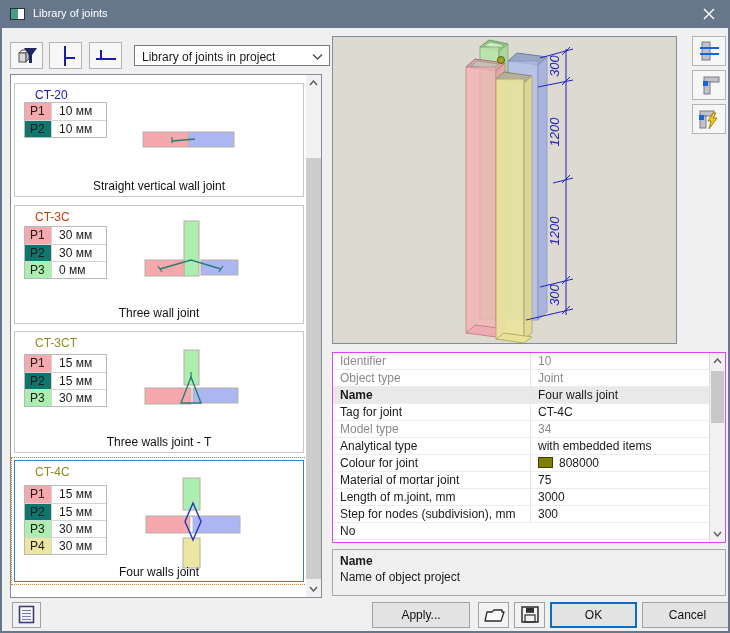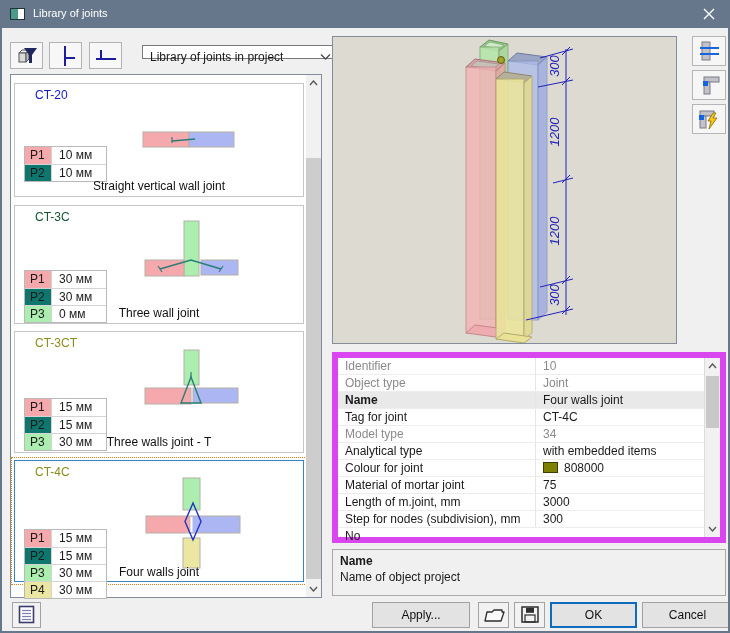--- a/index.html
+++ b/index.html
@@ -7,46 +7,46 @@
   .dialog { position:relative; width:730px; height:633px; background:#f0f0f0;
             border:2px solid #67778b; border-top:none; font-size:12px; color:#1a1a1a; overflow:hidden; }
   
   .titlebar { position:absolute; left:-2px; top:0; width:730px; height:28px; background:#67778b; color:#fff; }
   .titlebar .ticon { position:absolute; left:10px; top:8px; width:15px; height:12px; background:#fff; border:1px solid #25303d; }
   .titlebar .ticon i { position:absolute; left:0; top:0; width:7px; height:10px; background:#4e9a8a; display:block; }
   .titlebar .ttext { position:absolute; left:33px; top:7px; font-size:11px; }
   .closebtn { position:absolute; right:0; top:0; width:42px; height:28px; display:flex; align-items:center; justify-content:center; cursor:pointer; }
   
   .tbtn { position:absolute; width:33px; height:27px; background:#f7f7f7; border:1px solid #b3b3b3; display:flex; align-items:center; justify-content:center; }
-  .dropdown { position:absolute; left:140px; top:45px; width:196px; height:14px; background:#fff; border:1px solid #7a7a7a; }
+  .dropdown { position:absolute; left:132px; top:45px; width:196px; height:21px; background:#fff; border:1px solid #7a7a7a; }
   .dropdown span { position:absolute; left:7px; top:4px; }
   .dropdown svg { position:absolute; right:6px; top:7px; }
   
   .listpanel { position:absolute; left:8px; top:74px; width:312px; height:524px; background:#fff; border:1px solid #828c9a; }
   .entry { position:absolute; left:3px; width:290px; background:#fff; border:1px solid #c6c6c6; }
   .entry.selected { border:1px solid #3584c4; outline:1px dotted #e08214; outline-offset:2px; }
   .entry .tag { position:absolute; left:20px; top:4px; }
   .entry .caption { position:absolute; left:0; bottom:3px; width:100%; text-align:center; color:#111; }
-  .ptable { position:absolute; left:9px; border:1px solid #b9b9b9; background:#fff;margin-top:44px; }
+  .ptable { position:absolute; left:9px; border:1px solid #b9b9b9; background:#fff; }
   .prow { display:flex; height:17px; border-top:1px solid #d4d4d4; }
   .prow:first-child { border-top:none; }
   .pname { width:27px; border-right:1px solid #d4d4d4; padding:1px 0 0 5px; }
   .pval  { width:54px; padding:1px 0 0 7px; }
   .c-p1 { background:#f5a9ad; } .c-p2 { background:#0f766e; } .c-p3 { background:#aceeb0; } .c-p4 { background:#ebe6a2; }
-  .t-ct20 { color:#1616c8;text-align:right; } .t-ct3c { color:#14532d; } .t-olive { color:#8c8c1d; }
+  .t-ct20 { color:#1616c8;text-align:right; } .t-ct3c { color:#c2410c; } .t-olive { color:#8c8c1d; }
   .diagram { position:absolute; }
   
   .vscroll { position:absolute; right:0; top:0; bottom:0; width:15px; background:#f1f1f1; }
   .vscroll .arr { position:absolute; left:0; width:100%; height:16px; display:flex; align-items:center; justify-content:center; }
   .vscroll .thumb { position:absolute; left:0; width:100%; background:#cdcdcd; }
   
   .preview { position:absolute; left:330px; top:36px; width:345px; height:308px; background:#dcdad1; border:1px solid #828c9a; }
   .sidebtn { position:absolute; left:690px; width:34px; height:30px; background:#f6f6f6; border:1px solid #b5b5b5; display:flex; align-items:center; justify-content:center; }
   
-  .grid { position:absolute; left:330px; top:352px; width:394px; height:191px; background:#fff; border:6px solid #d946ef; }
+  .grid { position:absolute; left:330px; top:352px; width:394px; height:191px; background:#fff; border:1px solid #d946ef; }
   .grow { display:flex; height:17px; border-bottom:1px solid #ededed; }
   .glabel { width:198px; padding:1px 0 0 7px; border-right:1px solid #e6e6e6; overflow:hidden; white-space:nowrap; }
   .gvalue { flex:1; padding:1px 0 0 7px; display:flex; align-items:flex-start; overflow:hidden; white-space:nowrap; }
   .grow.ro .glabel, .grow.ro .gvalue { color:#8a8a8a; }
   .grow.sel { background:#e9e9e9; }
   .grow.sel .glabel { font-weight:bold; }
   .swatch { width:15px; height:11px; background:#808000; border:1px solid #3d3d00; margin:1px 6px 0 0; flex:none; }
   .gscroll { position:absolute; right:0; top:0; bottom:0; width:16px; background:#f1f1f1; border-left:1px solid #dcdcdc; }
   .gscroll .arr { position:absolute; left:0; width:100%; height:16px; display:flex; align-items:center; justify-content:center; }
   .gscroll .thumb { position:absolute; left:1px; width:13px; background:#c8c8c8; }

